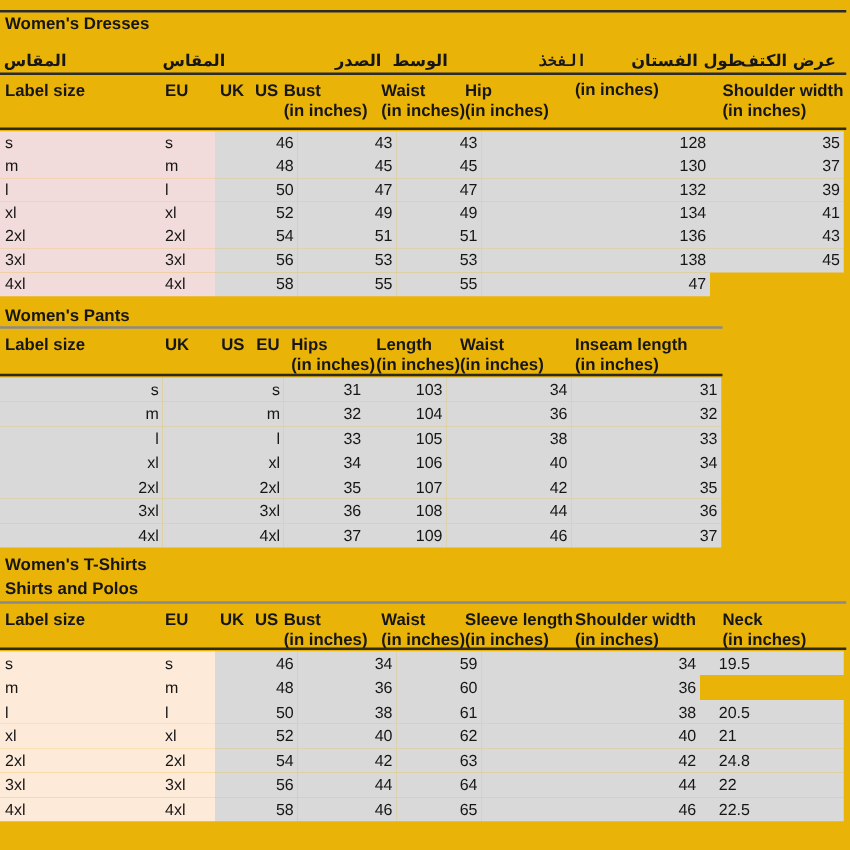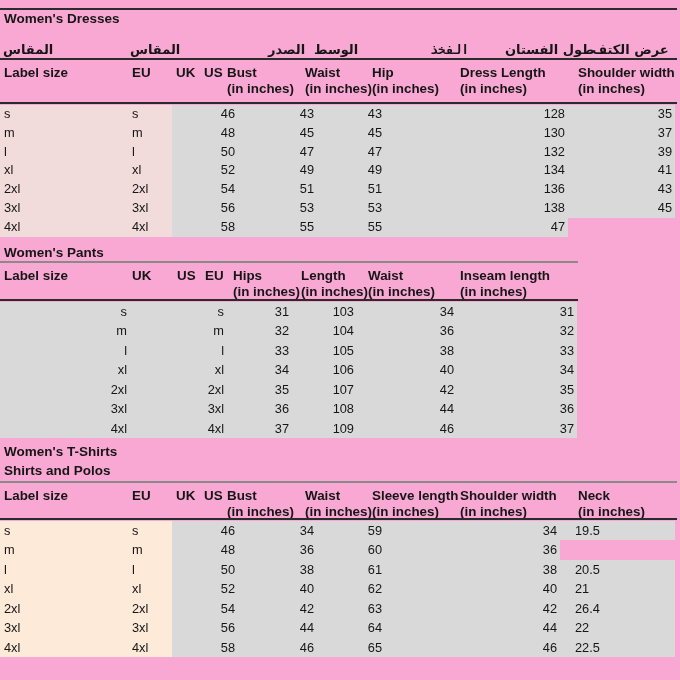--- a/index.html
+++ b/index.html
@@ -1,16 +1,16 @@
 <!DOCTYPE html>
 <html style="--label_pink: #f2dcdb; --label_peach: #fdead9; --data_gray: #d9d9d9; --rule_dark: #2b2b2b; --rule_gray: #8a8a8a; --text: #161616;"><head>
 <meta charset="utf-8">
 <style>
   html,body{margin:0;padding:0;background:#fff;}
-  .canvas{position:relative;width:680px;height:680px;background:#f9a8d4;overflow:hidden;
+  .canvas{position:relative;width:680px;height:680px;background:#eab308;overflow:hidden;
           font-family:"Liberation Sans",sans-serif;color:var(--text,#161616);}
   .rule{position:absolute;left:0;height:2px;}
   .rule.dark{background:var(--rule_dark,#2b2b2b);}
   .rule.gray{background:var(--rule_gray,#8a8a8a);}
   .title{position:absolute;left:4px;font-weight:bold;font-size:13.5px;line-height:17px;white-space:nowrap;}
 
   
   .arabic-row{position:absolute;left:0;top:31px;width:677px;height:26px;}
   .arabic-row span{position:absolute;top:11px;font-family:"DejaVu Sans",sans-serif;
                    font-weight:bold;font-size:13px;white-space:nowrap;direction:rtl;}
@@ -69,21 +69,20 @@
       </div>
       <div class="hcell m">
         <div class="hn">Waist</div>
         <div class="hu">(in inches)</div>
       </div>
       <div class="hcell m">
         <div class="hn">Hip</div>
         <div class="hu">(in inches)</div>
       </div>
       <div class="hcell m">
-        <div class="hn">Dress Length</div>
         <div class="hu">(in inches)</div>
       </div>
       <div class="hcell m">
         <div class="hn">Shoulder width</div>
         <div class="hu">(in inches)</div>
       </div>
     </div>
     <div class="rule dark" style="top:102px;width:677px;"></div>
 
     <div class="tbody" style="top:105px;">
@@ -309,21 +308,21 @@
           <div class="cell num">40</div>
           <div class="cell neck">21</div>
         </div>
         <div class="drow">
           <div class="cell lab pk">2xl</div>
           <div class="cell lab pk">2xl</div>
           <div class="cell num">54</div>
           <div class="cell num">42</div>
           <div class="cell num">63</div>
           <div class="cell num">42</div>
-          <div class="cell neck">26.4</div>
+          <div class="cell neck">24.8</div>
         </div>
         <div class="drow">
           <div class="cell lab pk">3xl</div>
           <div class="cell lab pk">3xl</div>
           <div class="cell num">56</div>
           <div class="cell num">44</div>
           <div class="cell num">64</div>
           <div class="cell num">44</div>
           <div class="cell neck">22</div>
         </div>

